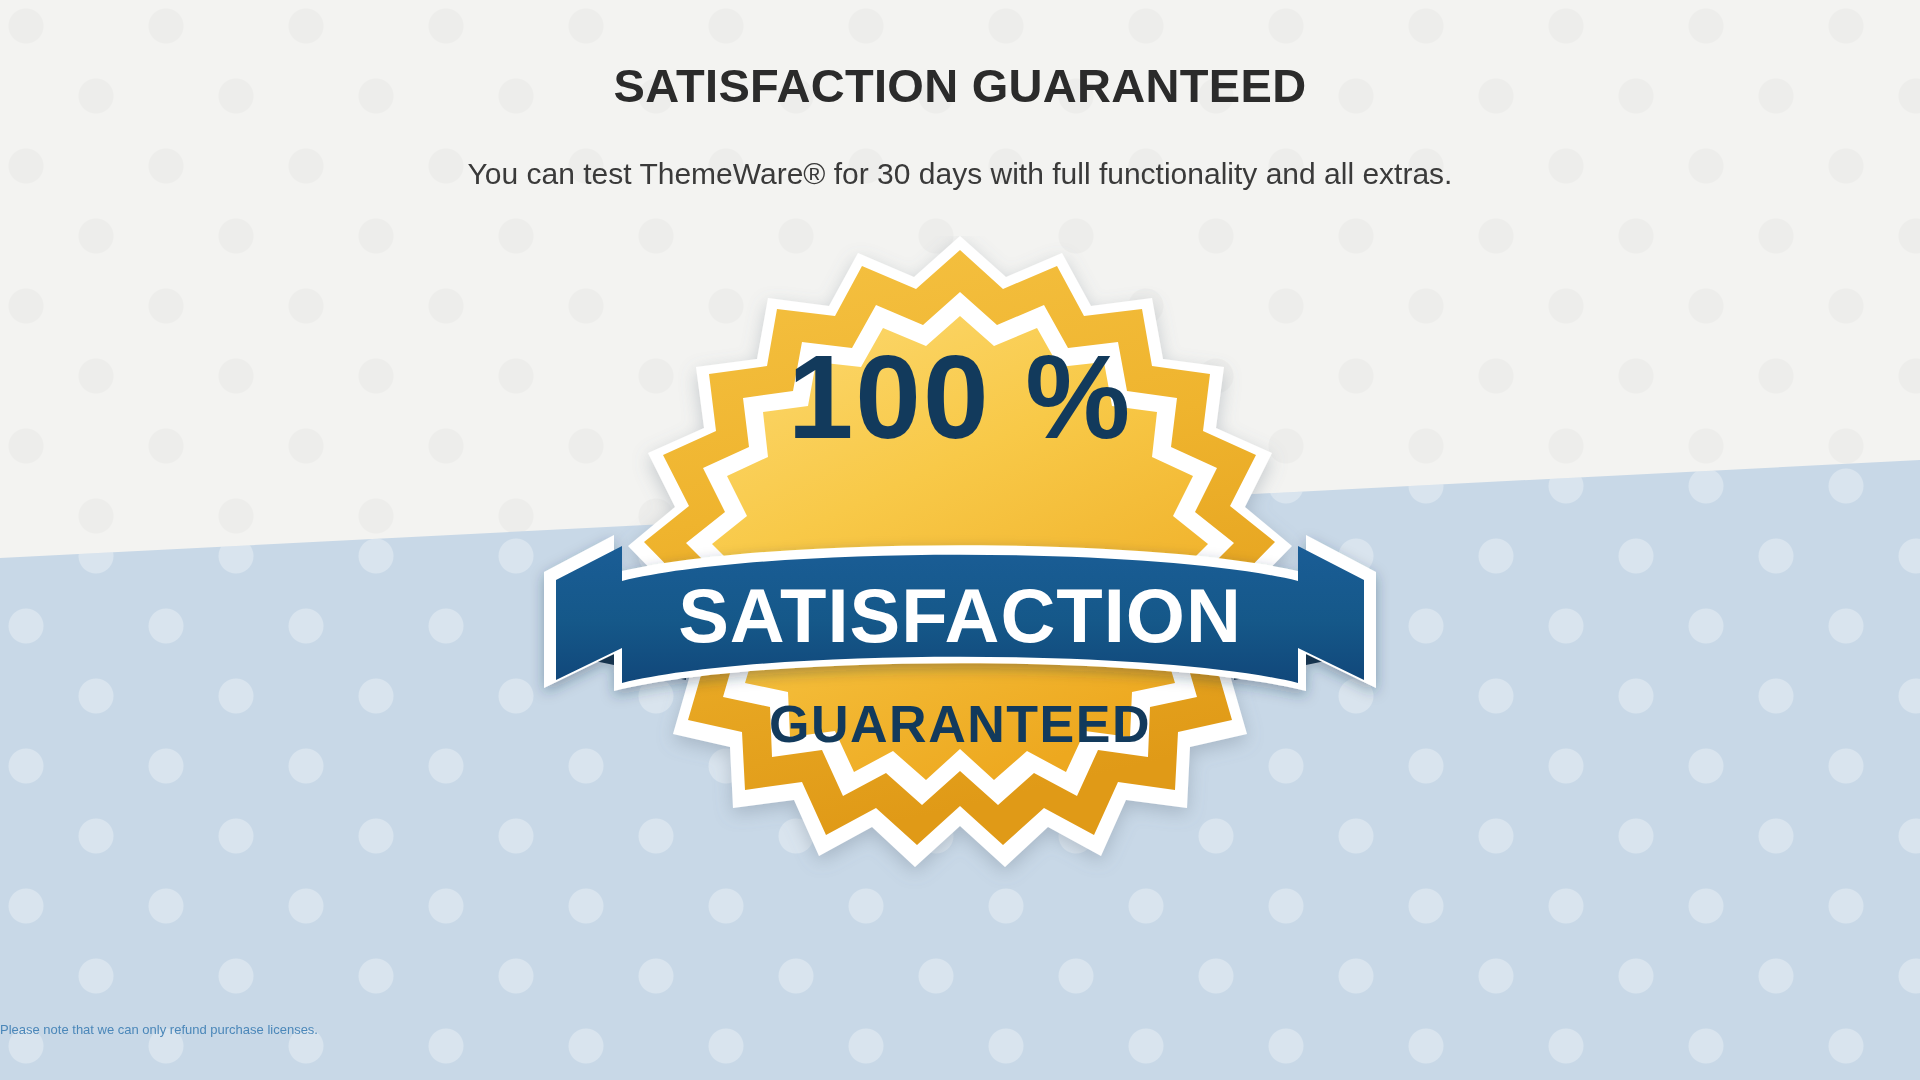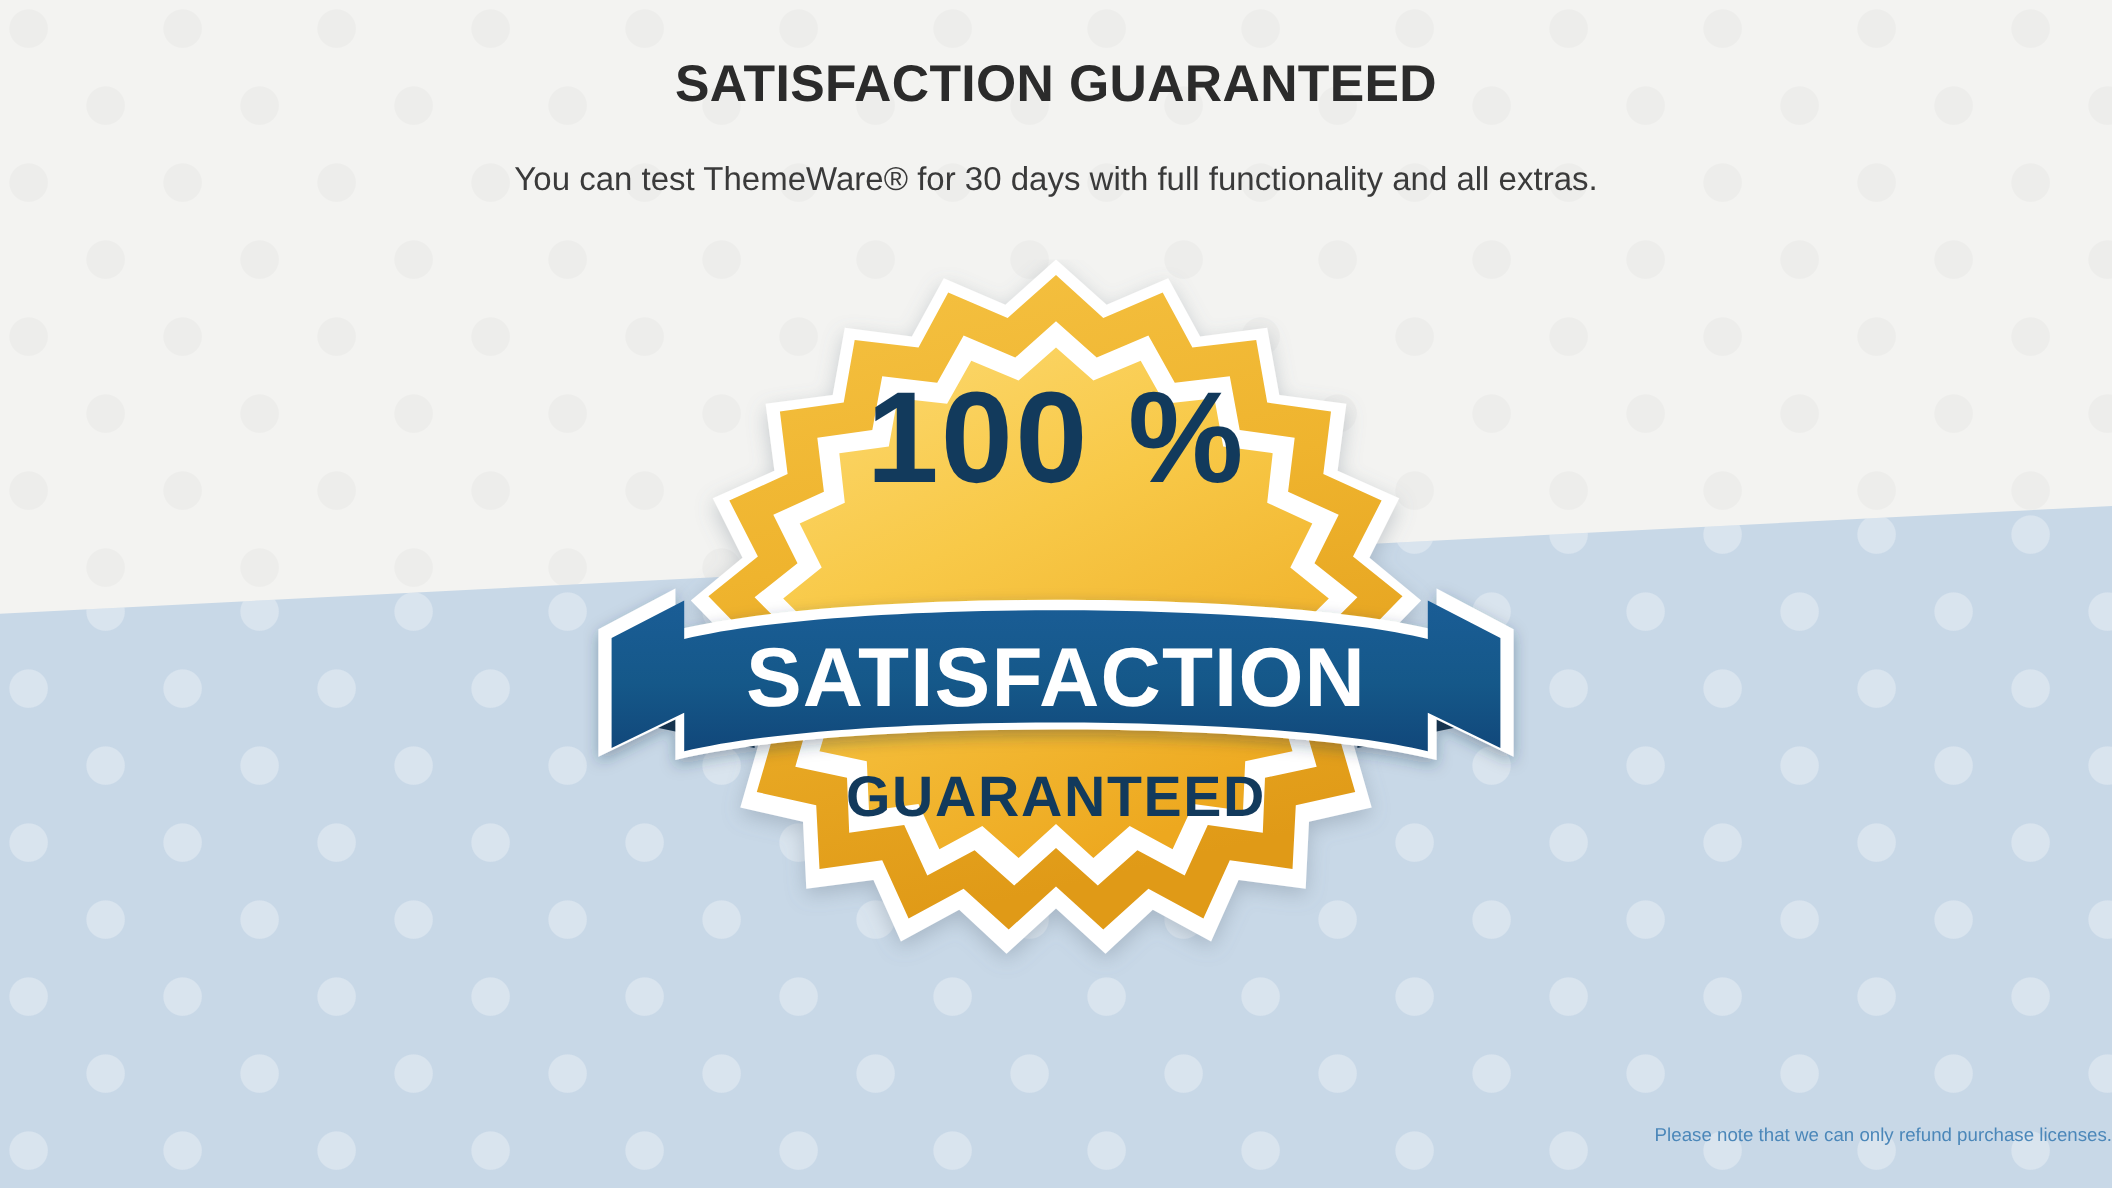--- a/index.html
+++ b/index.html
@@ -33,43 +33,43 @@
     clip-path:polygon(0 98px, 100% 0, 100% 100%, 0 100%);
     background-image:
       radial-gradient(circle at 26px 26px, rgba(255,255,255,0.30) 17px, rgba(255,255,255,0) 18px),
       radial-gradient(circle at 96px 96px, rgba(255,255,255,0.30) 17px, rgba(255,255,255,0) 18px);
     background-size:140px 140px,140px 140px;
   }
 
   
   #header{position:absolute;top:0;left:0;right:0;text-align:center;z-index:5;}
   #page-title{
-    margin:0;padding-top:48px;
+    margin:10px;padding-top:48px;
     font-size:47px;font-weight:bold;letter-spacing:0.3px;
     color:#2b2b2b;font-family:"Liberation Sans", sans-serif;
   }
   #page-subtitle{
     margin:16px;padding-top:28px;
     font-size:30px;font-weight:normal;color:#3a3a3a;
     font-family:"Liberation Sans", sans-serif;
   }
 
   
   #badge-wrap{
     position:absolute;left:50%;top:236px;
     width:860px;height:672px;margin-left:-430px;
     z-index:10;
     text-decoration:underline;
   }
   #badge-svg{width:860px;height:672px;display:block;}
 
   
   #footer-note{
-    position:absolute;left:0;right:0;top:1022px;text-align:right;z-index:6;
-    font-size:17px;color:#4b87b9;font-family:"Liberation Sans", sans-serif;padding-left:37px;
+    position:absolute;left:0;right:0;top:1022px;text-align:left;z-index:6;
+    font-size:13px;color:#4b87b9;font-family:"Liberation Sans", sans-serif;
   }
 </style>
 </head>
 <body>
 
 <div id="bg-root">
   <div id="bg-top"></div>
   <div id="bg-dots"></div>
   <div id="bg-diagonal"></div>
   <div id="bg-diagonal-dots"></div>

